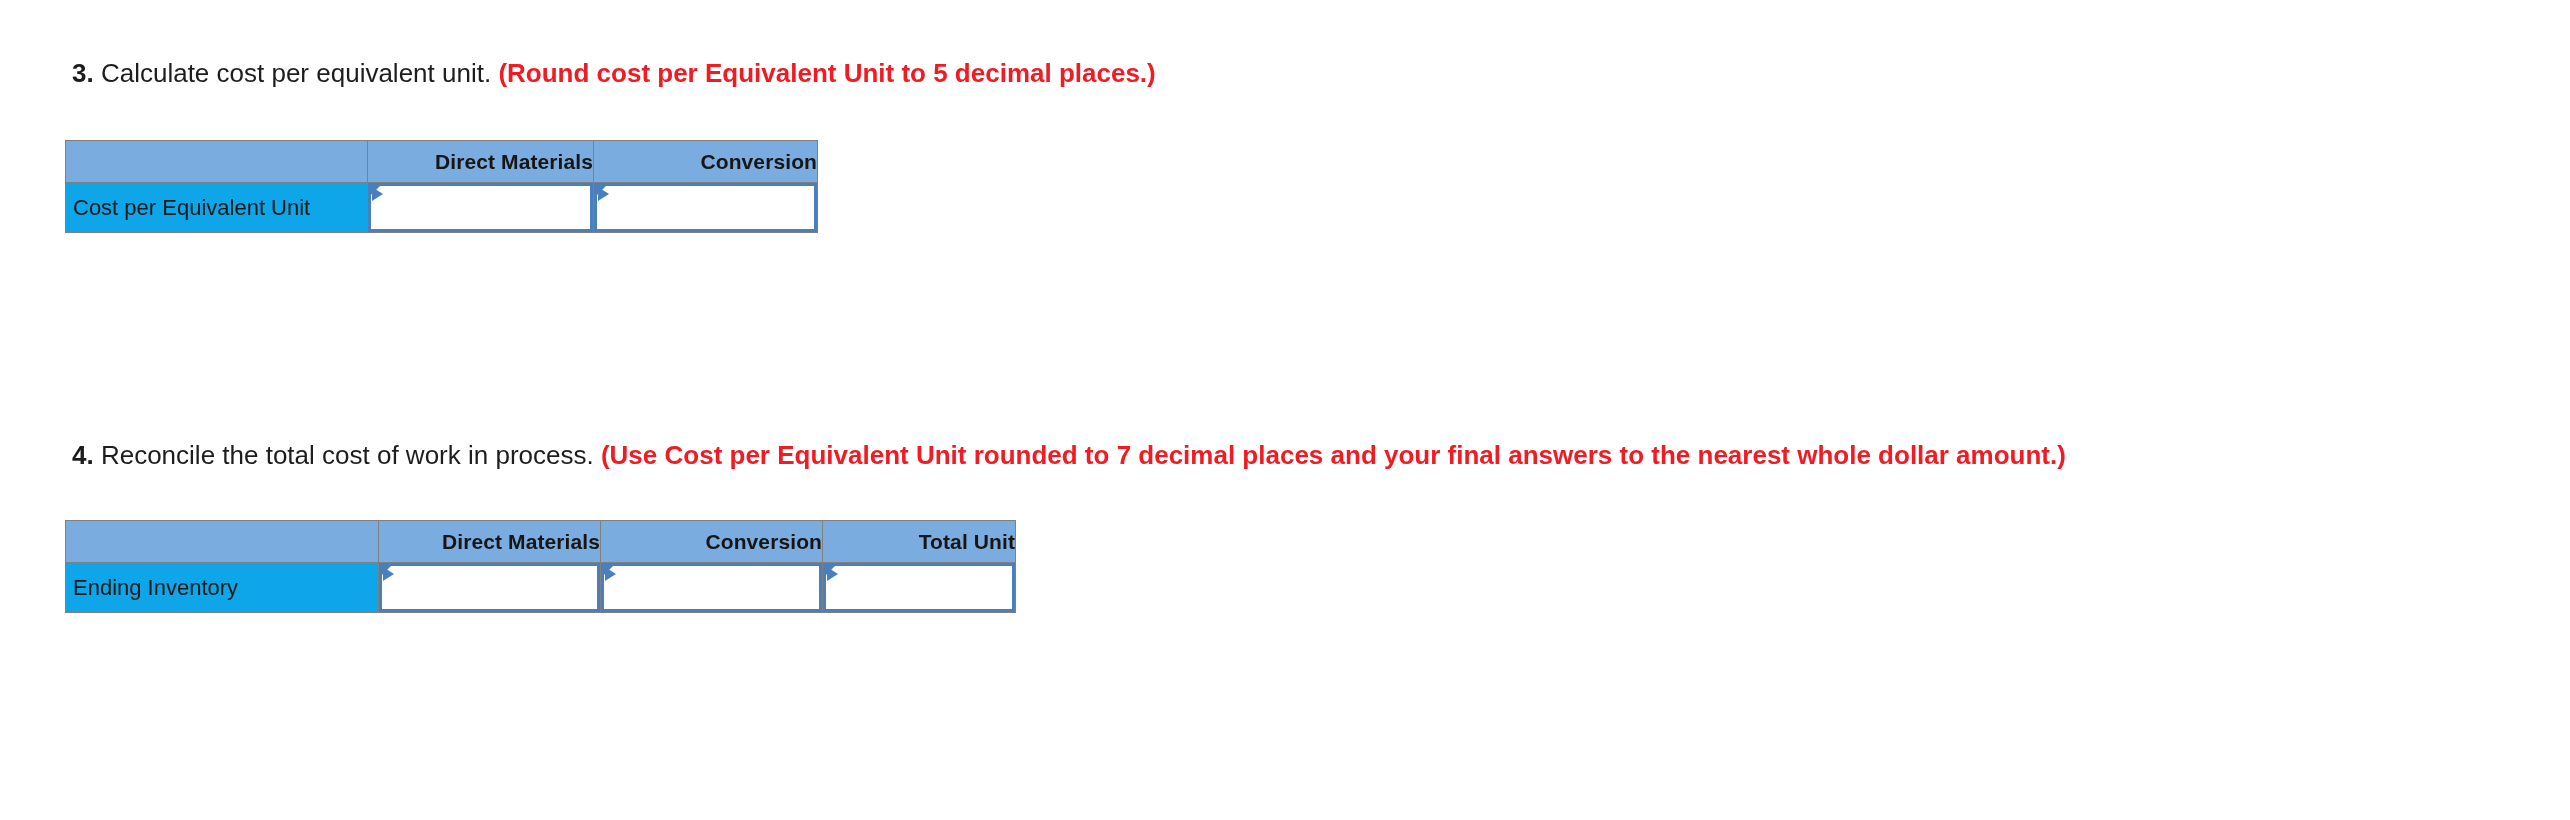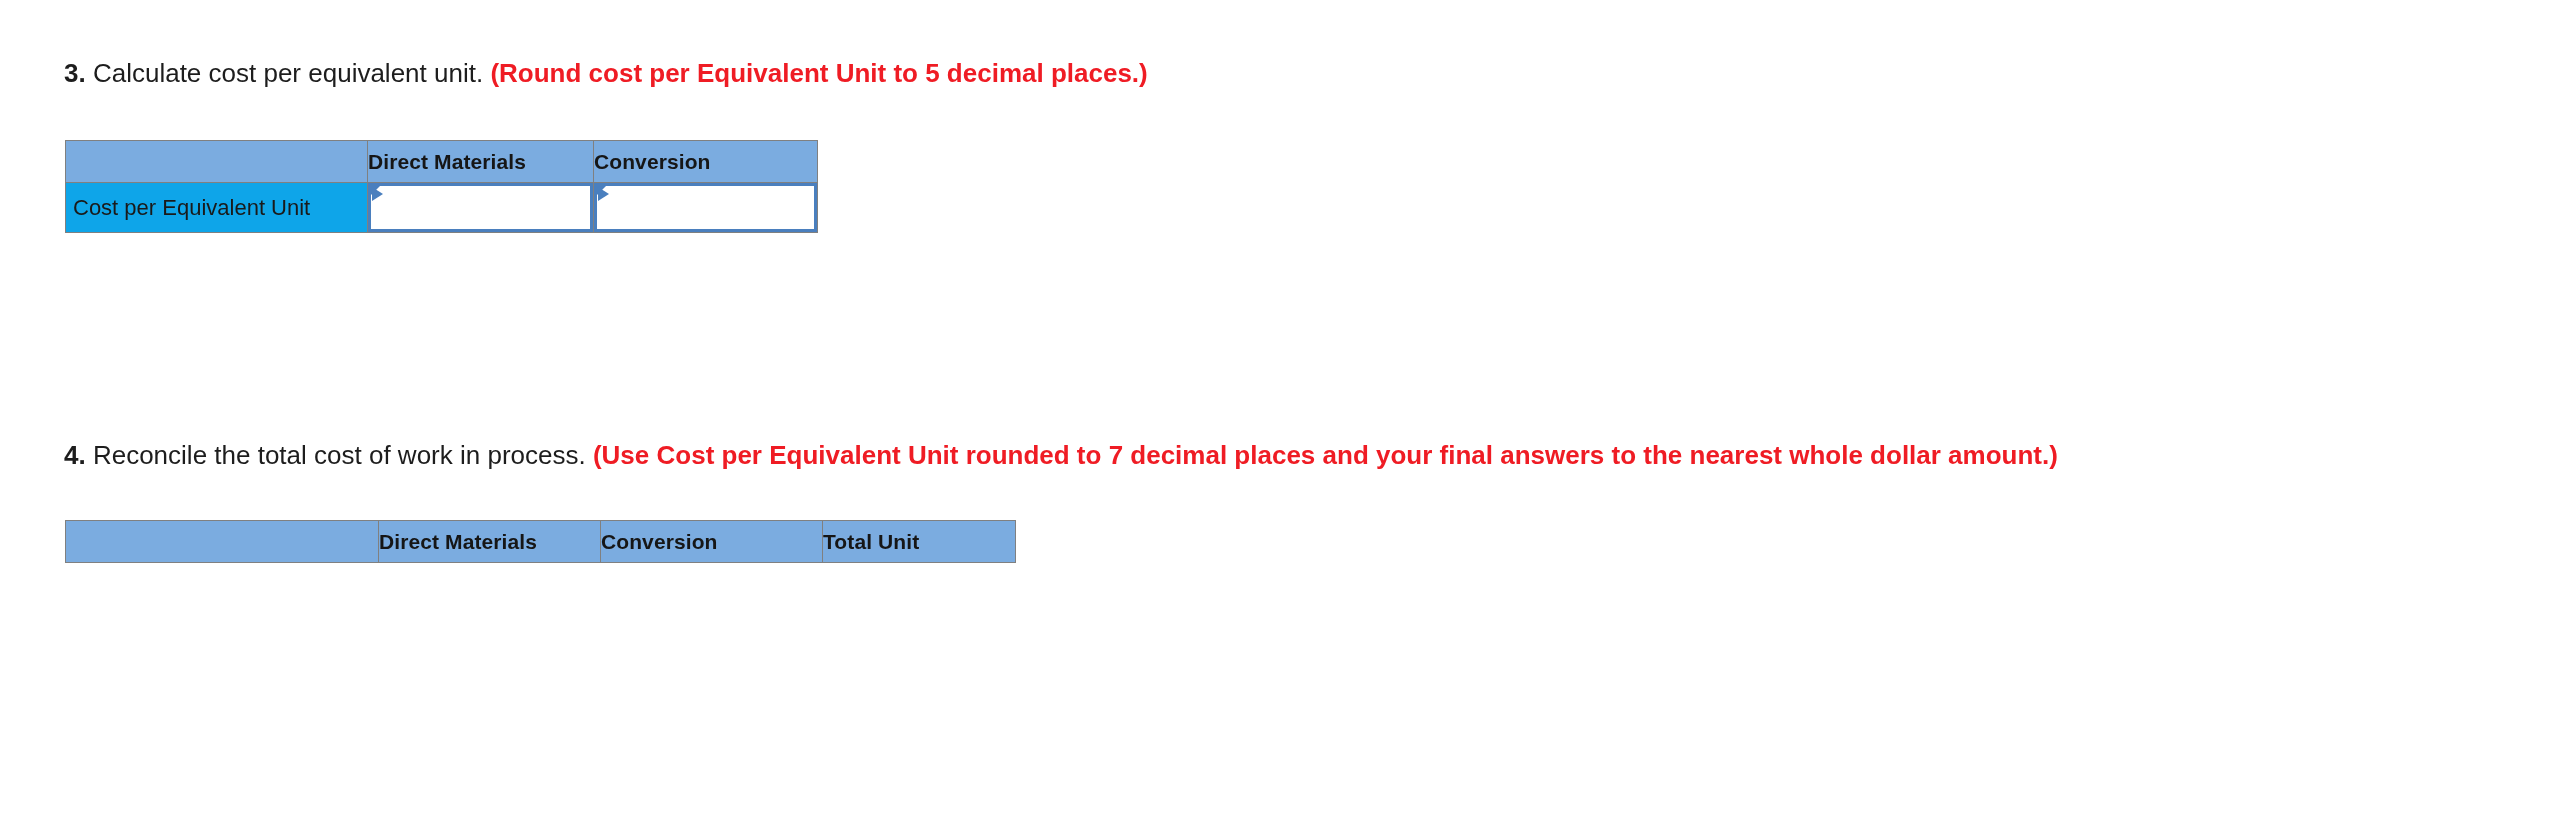--- a/index.html
+++ b/index.html
@@ -13,21 +13,21 @@
     height: 820px;
     font-family: "Liberation Sans", sans-serif;
     color: #1a1a1a;
     overflow: hidden;
     position: relative;
   }
 
   
   .question {
     position: absolute;
-    left: 64px;
+    left: 72px;
     white-space: nowrap;
     font-size: 26px;
     line-height: 30px;
     color: #1d1d1d;
   }
   .q-num {
     font-weight: bold;
     color: #1d1d1d;
   }
   .q-text { color: #1d1d1d; }
@@ -59,21 +59,21 @@
     box-sizing: border-box;
   }
 
   
   .sheet thead th {
     background: #7bace0;
     border: 1px solid #808080;
     height: 42px;
     font-weight: bold;
     font-size: 21px;
-    text-align: left;
+    text-align: right;
     color: #161616;
     letter-spacing: .1px;
   }
   .sheet thead th.corner { background: #7bace0; }
 
   
   td.row-label {
     text-align: left;
     padding: 0 6px 0 7px;
     height: 50px;
@@ -213,15 +213,33 @@
     <tr>
       <th class="corner"></th>
       <th>Direct Materials</th>
       <th>Conversion</th>
       <th>Total Unit</th>
     </tr>
   </thead>
   <tbody>
 
 
+    <tr>
+      <td class="row-label">Ending Inventory</td>
+      <td class="input-cell">
+        <div class="input-box">
+          <span class="input-flag"></span>
+        </div>
+      </td>
+      <td class="input-cell">
+        <div class="input-box">
+          <span class="input-flag"></span>
+        </div>
+      </td>
+      <td class="input-cell">
+        <div class="input-box">
+          <span class="input-flag"></span>
+        </div>
+      </td>
+    </tr>
 
   </tbody>
 </table>
 
 </body></html>

